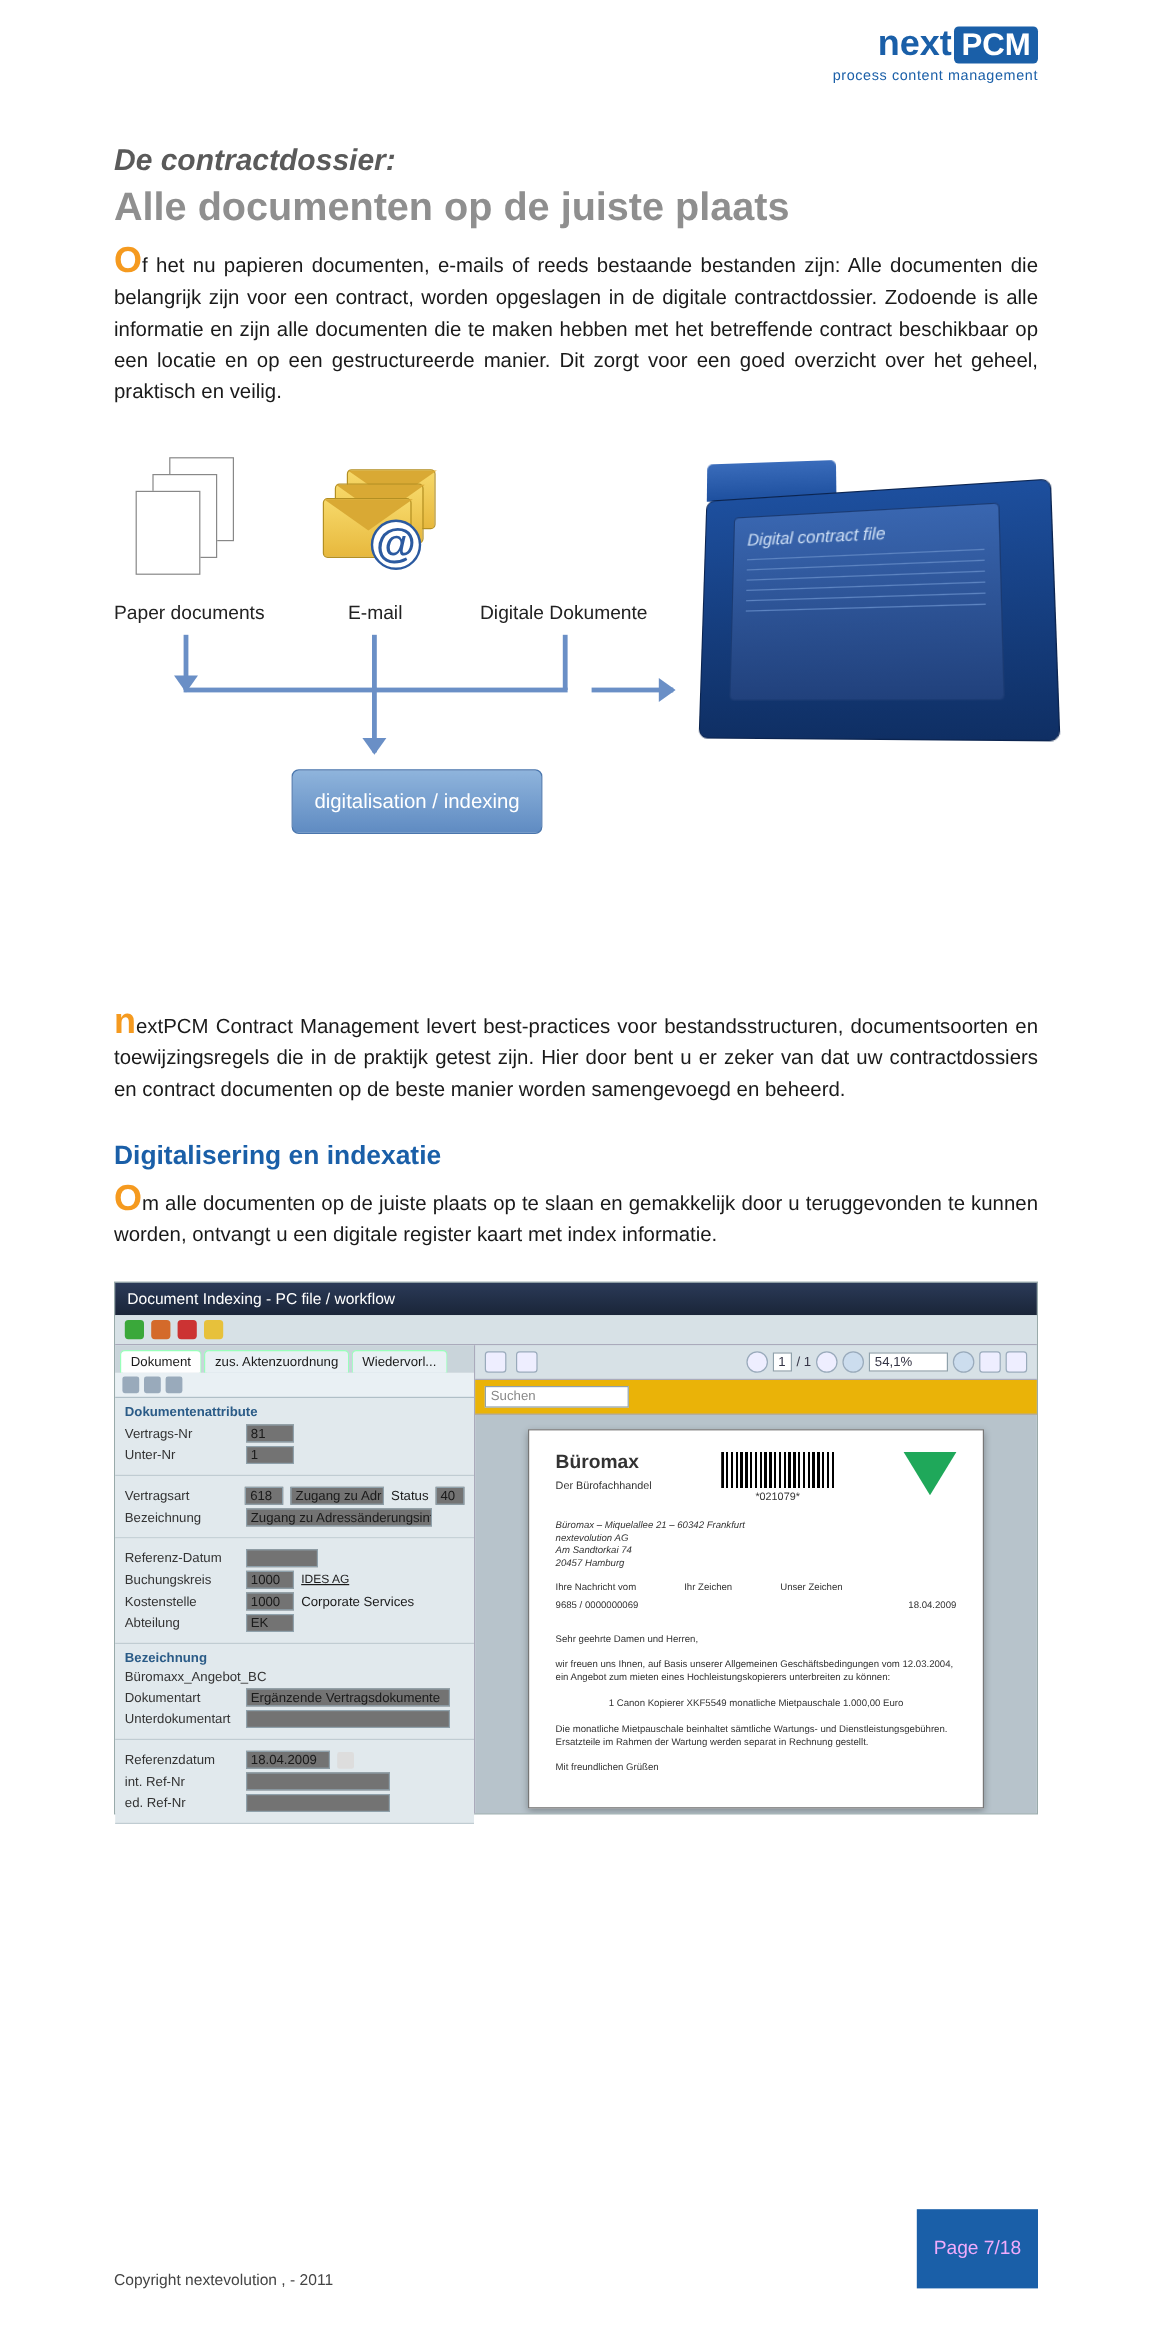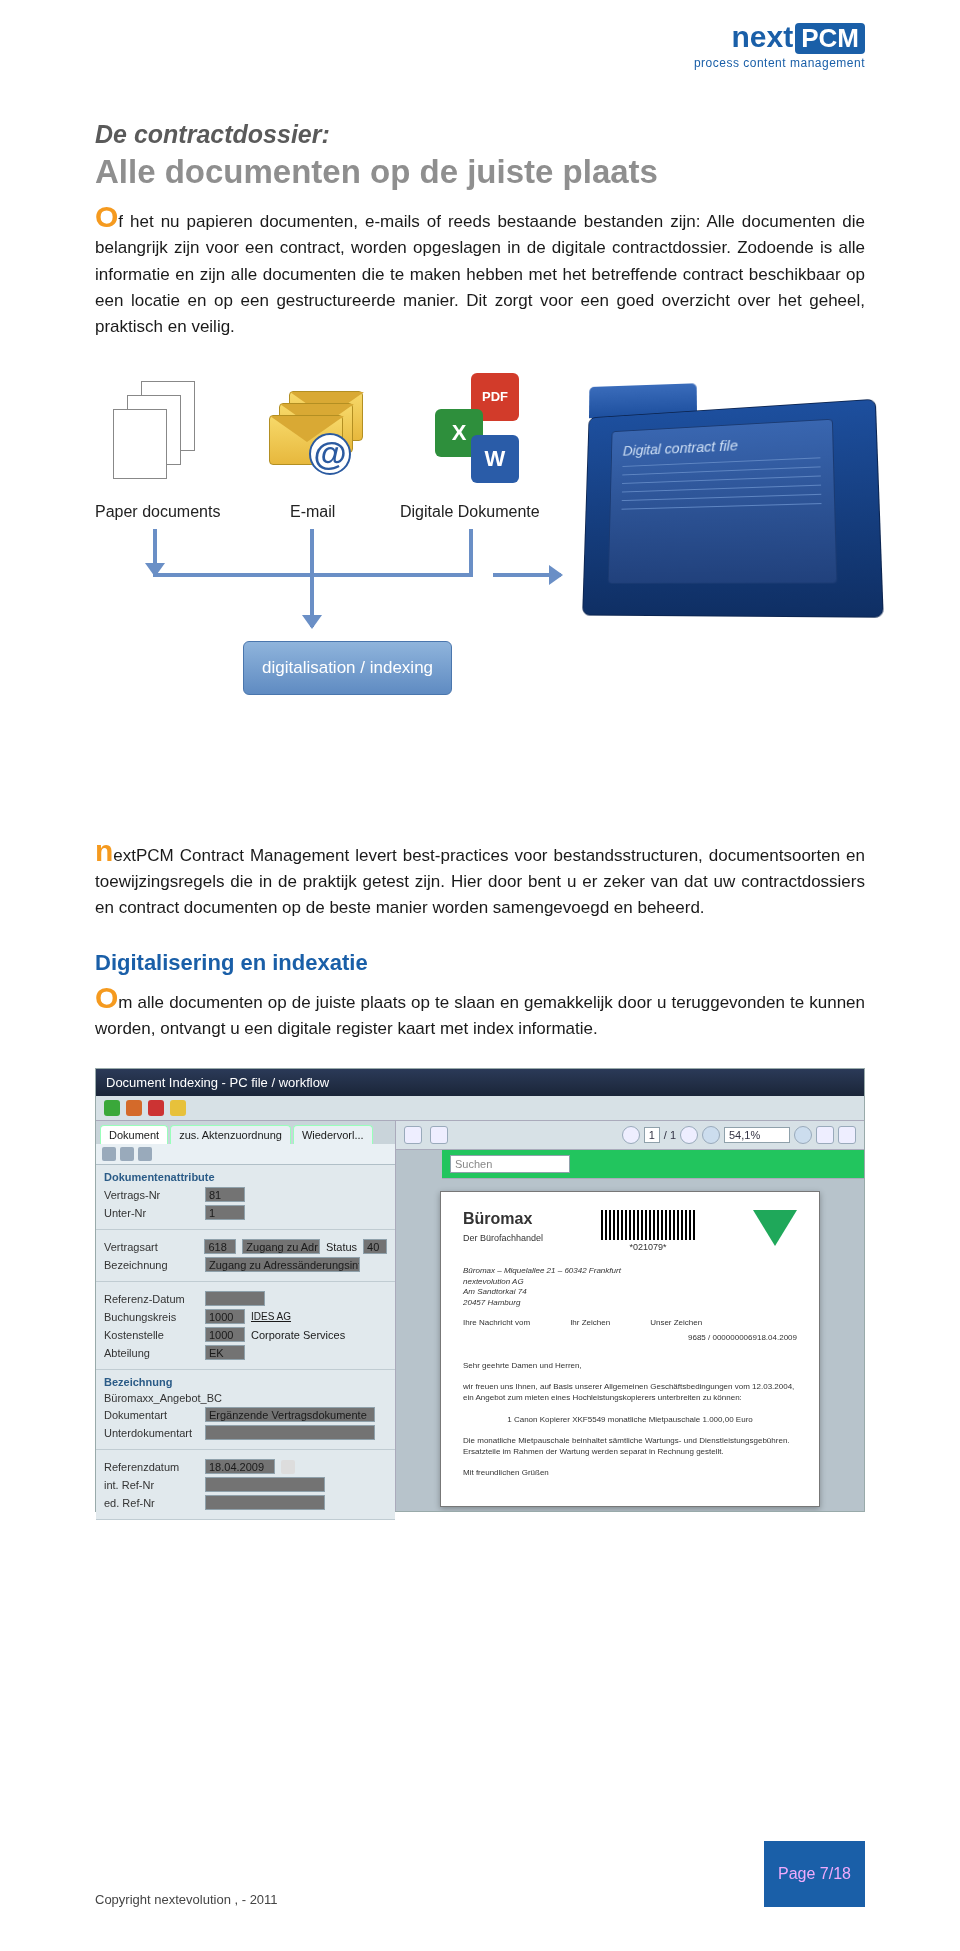--- a/index.html
+++ b/index.html
@@ -153,21 +153,21 @@
     font-size:11px; height:15px; overflow:hidden; white-space:nowrap;
   }
   .rightpane{ flex:1; background:#b7c3cb; display:flex; flex-direction:column;}
   .rtoolbar{
     background:#d7e1e6; padding:5px 8px; display:flex; align-items:center; gap:8px;
     border-bottom:1px solid #aab;
   }
   .rtool-ico{ width:18px; height:18px; background:#eef; border:1px solid #9ab; border-radius:3px;}
   .pager{ display:flex; align-items:center; gap:4px; font-size:11px; color:#334;}
   .pgbox{ background:#fff; border:1px solid #8fa1ab; padding:0 4px; height:16px; line-height:14px;}
-  .searchrow{ padding:5px 8px; background:#22c55e; border-bottom:1px solid #aab;margin-left:46px;}
+  .searchrow{ padding:5px 8px; background:#eab308; border-bottom:1px solid #aab;}
   .searchbox{ background:#fff; border:1px solid #8fa1ab; padding:2px 4px; width:120px; font-size:11px; color:#888;}
   .docpage{
     margin: 12px auto; width: 380px; flex:1; background:#fff; border:1px solid #777;
     padding: 18px 22px; font-size:10px; color:#333; box-shadow:0 2px 6px rgba(0,0,0,0.3);
     position:relative;
   }
   .dochead{ display:flex; justify-content:space-between; align-items:flex-start;}
   .docbrand{ font-size:14px;}
   .docbrand b{ font-size:16px;}
   .barcode{
@@ -216,25 +216,20 @@
     <div class="label" style="left:0; top:130px;">Paper documents</div>
 
     <div class="diag-item" style="left:170px; top:18px; width:120px; height:110px;">
       <div class="envelope" style="left:24px; top:0;"></div>
       <div class="envelope" style="left:14px; top:12px;"></div>
       <div class="envelope" style="left:4px; top:24px;"></div>
       <div class="at-symbol" style="left:44px; top:42px;">@</div>
     </div>
     <div class="label" style="left:195px; top:130px;">E-mail</div>
 
-    <div class="diag-item" style="left:320px; top:0; width:120px; height:130px;">
-      <div class="file-badge" style="background:#d23b2a; left:56px; top:0;">PDF</div>
-      <div class="file-badge" style="background:#2e8f3c; left:20px; top:36px; font-size:22px;">X</div>
-      <div class="file-badge" style="background:#2a5ca8; left:56px; top:62px; font-size:22px;">W</div>
-    </div>
     <div class="label" style="left:305px; top:130px;">Digitale Dokumente</div>
 
     <div class="arrow" style="left:58px; top:156px; height:46px;"></div>
     <div style="position:absolute; left:58px; top:200px; width:320px; height:4px; background:#6a8fc6;"></div>
     <div style="position:absolute; left:215px; top:156px; width:4px; height:46px; background:#6a8fc6;"></div>
     <div style="position:absolute; left:374px; top:156px; width:4px; height:46px; background:#6a8fc6;"></div>
     <div class="arrow" style="left:215px; top:200px; height:54px;"></div>
 
     <div class="digibox" style="left:148px; top:268px;">
       <span style="white-space:pre-line;">digitalisation / indexing</span>
@@ -399,21 +394,21 @@
             </div>
             <div class="docaddr" style="white-space:pre-line;font-style:italic;">Büromax – Miquelallee 21 – 60342 Frankfurt
 nextevolution AG
 Am Sandtorkai 74
 20457 Hamburg</div>
             <div class="docrow3">
               <span>Ihre Nachricht vom</span>
               <span>Ihr Zeichen</span>
               <span>Unser Zeichen</span>
             </div>
-            <div style="display:flex; justify-content:flex-end; font-size:8px; margin-top:6px;">
+            <div style="display:flex; justify-content:space-between; font-size:8px; margin-top:6px;">
               <span>9685 / 0000000069</span>
               <span>18.04.2009</span>
             </div>
             <div class="docline" style="margin-top:18px;">Sehr geehrte Damen und Herren,</div>
             <div class="docline">wir freuen uns Ihnen, auf Basis unserer Allgemeinen Geschäftsbedingungen vom 12.03.2004, ein Angebot zum mieten eines Hochleistungskopierers unterbreiten zu können:</div>
             <div class="docline" style="text-align:center;">1 Canon Kopierer XKF5549  monatliche Mietpauschale 1.000,00 Euro</div>
             <div class="docline">Die monatliche Mietpauschale beinhaltet sämtliche Wartungs- und Dienstleistungsgebühren. Ersatzteile im Rahmen der Wartung werden separat in Rechnung gestellt.</div>
             <div class="docline">Mit freundlichen Grüßen</div>
           </div>
         </div>

